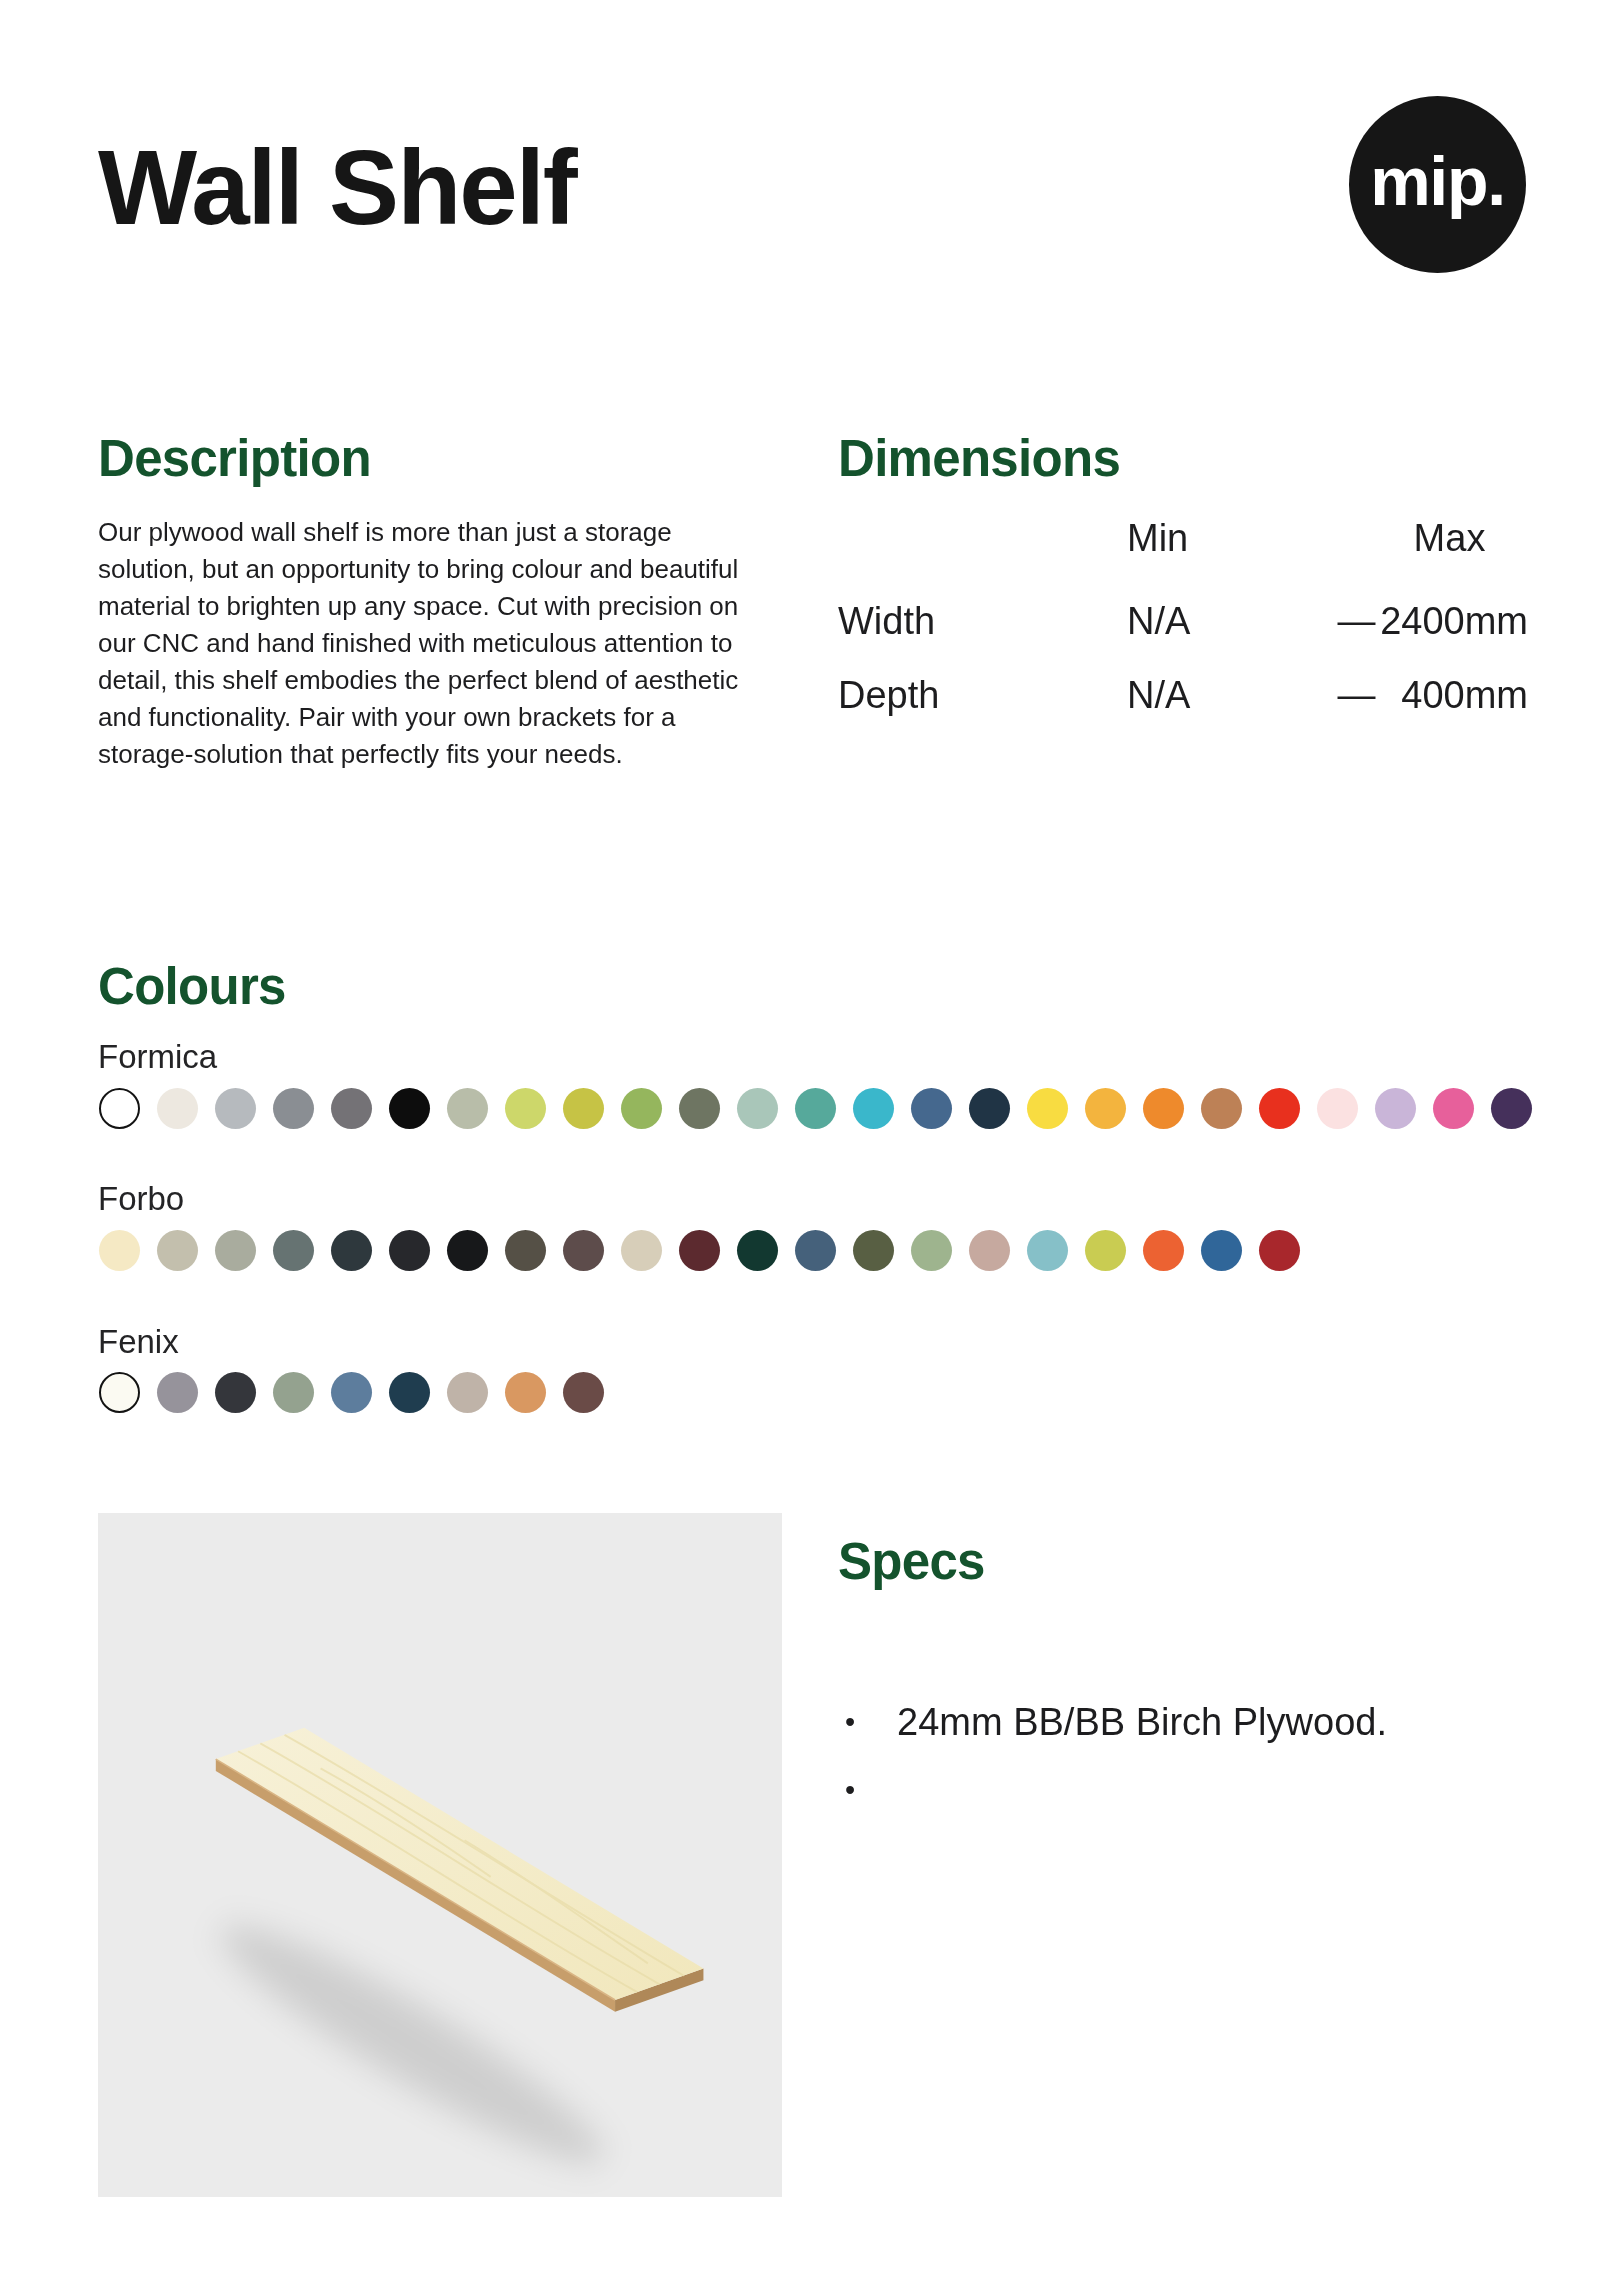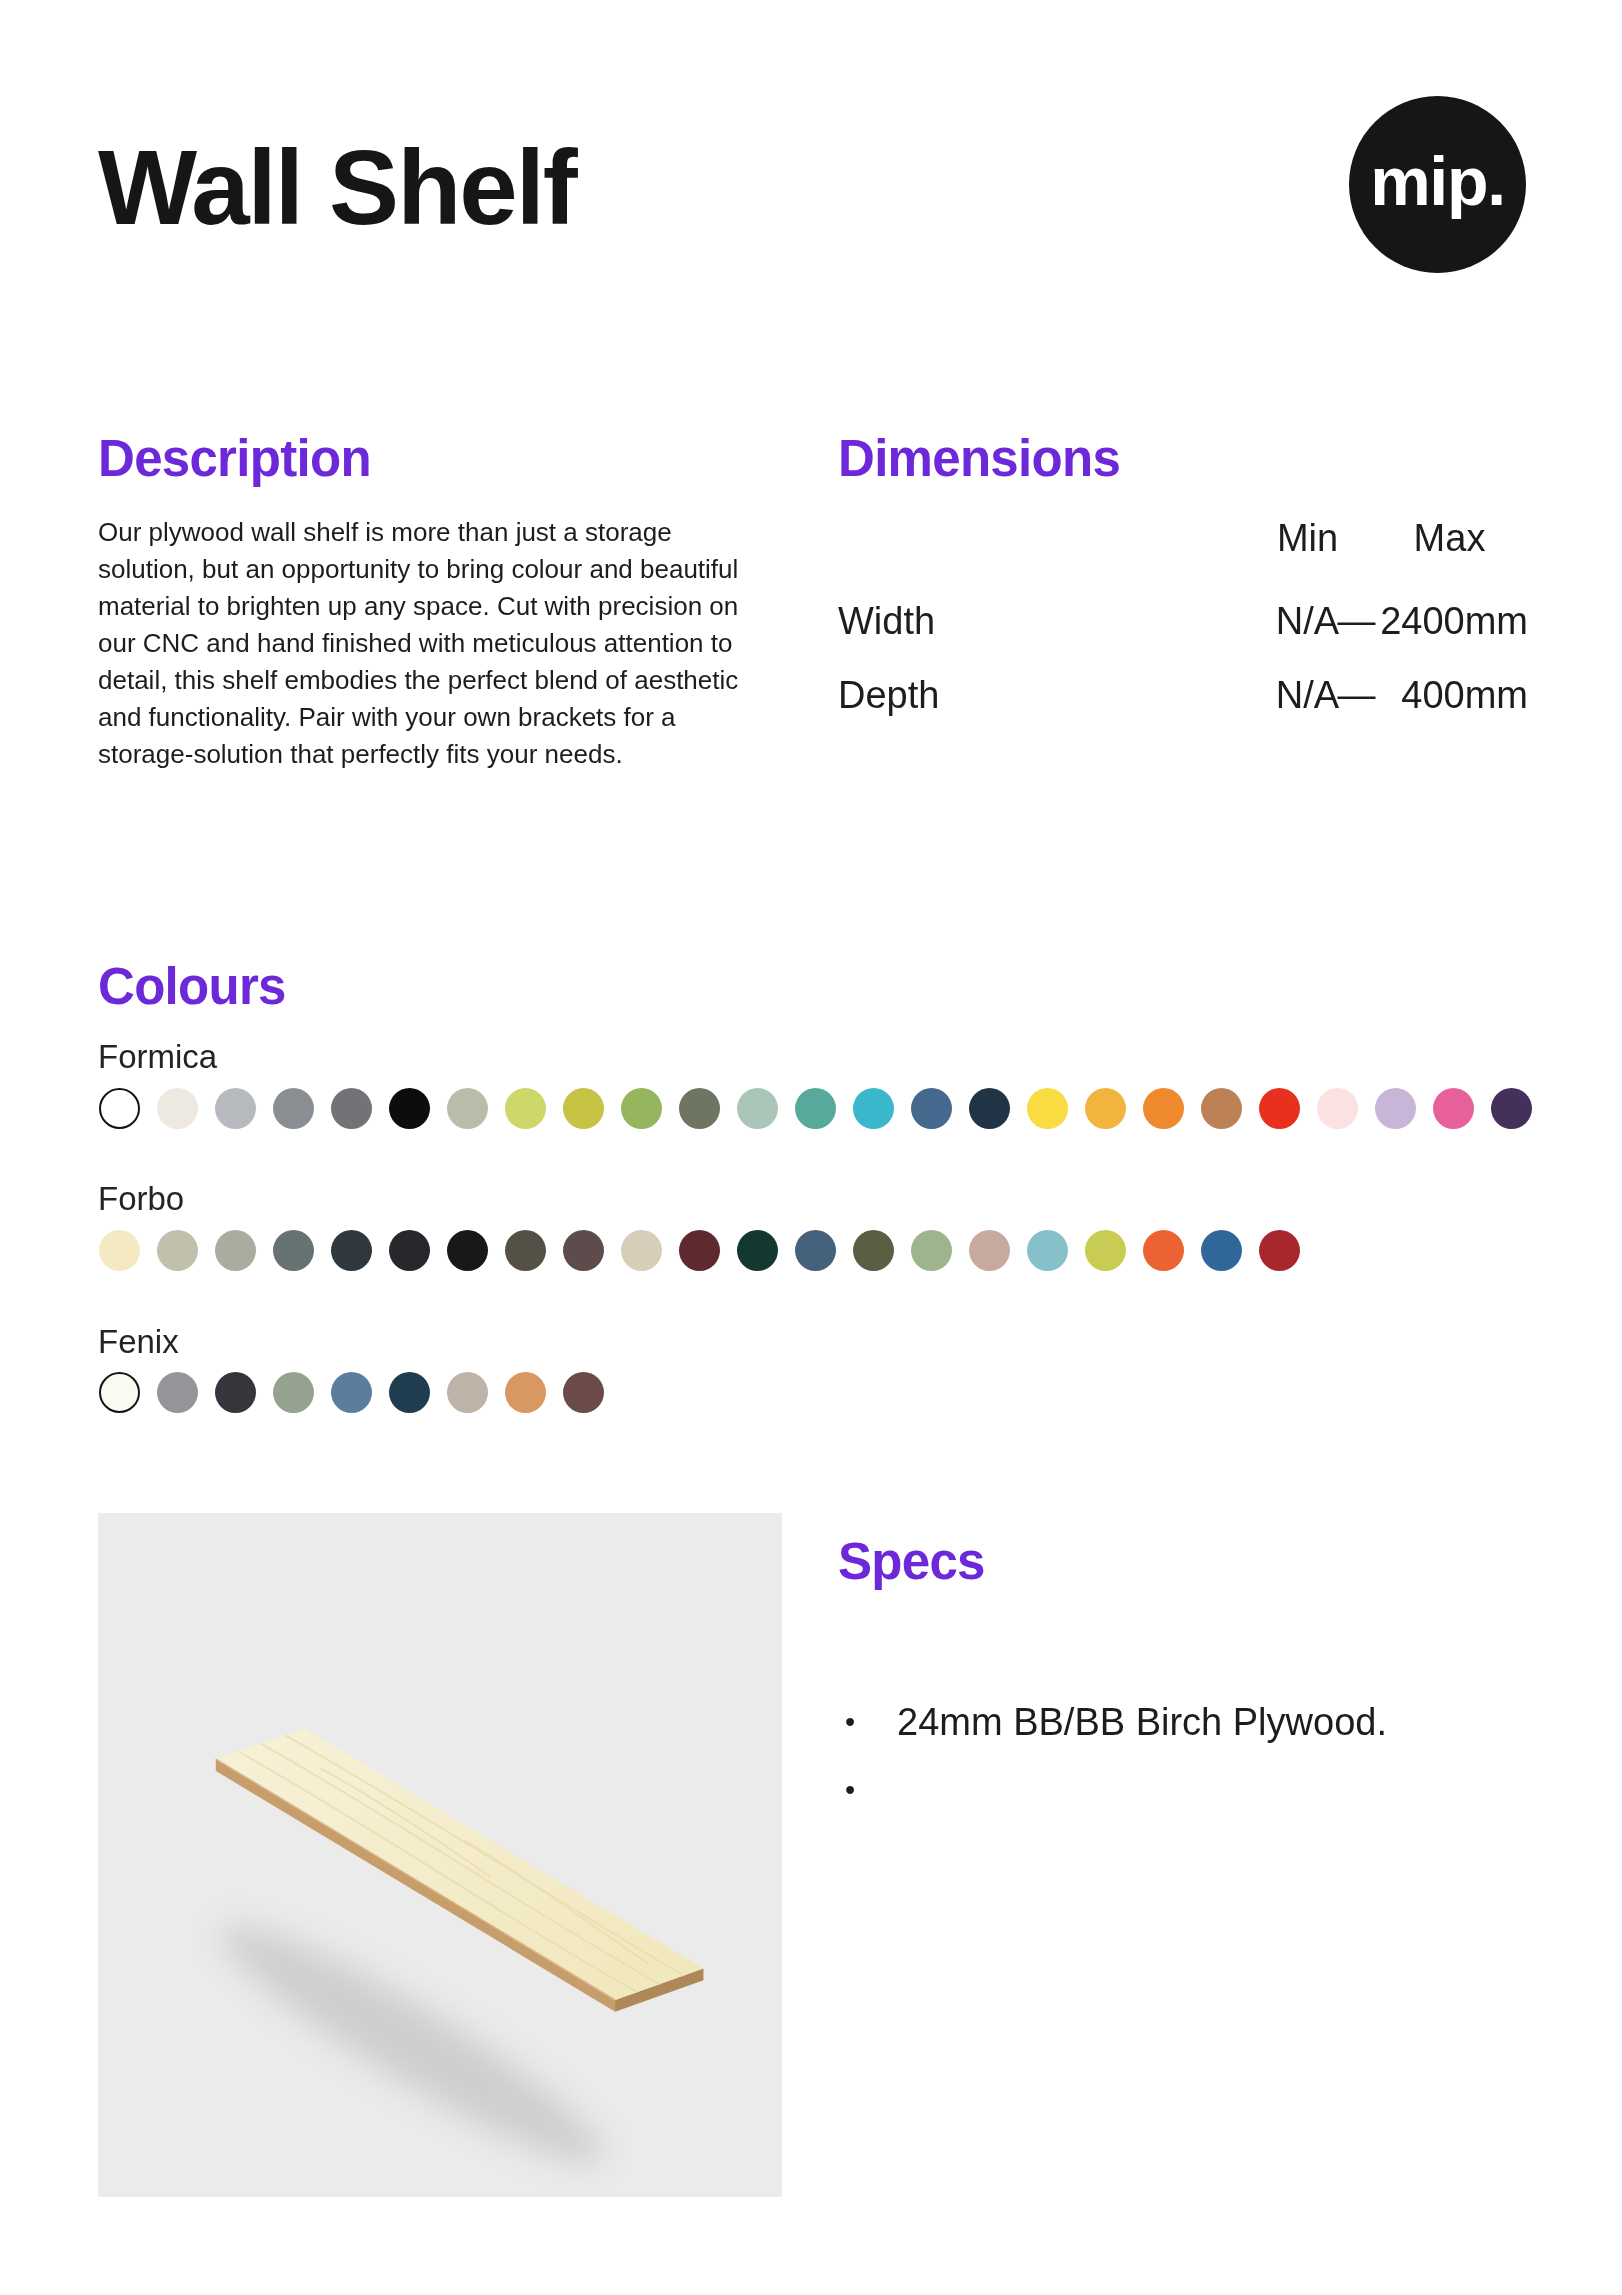--- a/index.html
+++ b/index.html
@@ -14,33 +14,33 @@
   }
   .logo{
     left:1349px;top:96px;width:177px;height:177px;border-radius:50%;
     background:#161616;display:flex;align-items:center;justify-content:center;
   }
   .logo-text{
     color:#ffffff;font-size:68px;font-weight:700;letter-spacing:-1.3px;
     padding-bottom:6.5px;
   }
   .h2{
-    font-size:51px;font-weight:700;letter-spacing:-0.7px;line-height:1;color:#6d28d9;
+    font-size:51px;font-weight:700;letter-spacing:-0.7px;line-height:1;color:#14532d;
     white-space:nowrap;
   }
   .h-desc{left:98px;top:433px;}
   .h-dim{left:838px;top:433px;}
   .h-col{left:98px;top:948px;margin-top:13px;}
   .h-specs{left:838px;top:1536px;}
   .para{
     left:98px;top:514px;width:674px;font-size:26px;line-height:37px;color:#1d1d1f;
   }
   .dim-cell{font-size:38px;line-height:1.1;color:#1d1d1f;white-space:nowrap;}
   .dc-label{left:838px;width:281px;text-align:left;}
-  .dc-min{left:1242px;width:131px;text-align:center;}
+  .dc-min{left:1127px;width:131px;text-align:left;}
   .dc-dash{left:1322px;width:69px;text-align:center;}
   .dc-max{left:1371px;width:157px;text-align:right;}
   .row-head{top:518px;}
   .row-width{top:601px;}
   .row-depth{top:675px;}
   .group-label{font-size:33px;line-height:1.2;color:#242426;white-space:nowrap;left:98px;}
   .gl-formica{top:1037px;}
   .gl-forbo{top:1179px;}
   .gl-fenix{top:1322px;}
   .swatch-row{left:99px;display:flex;gap:17px;}

